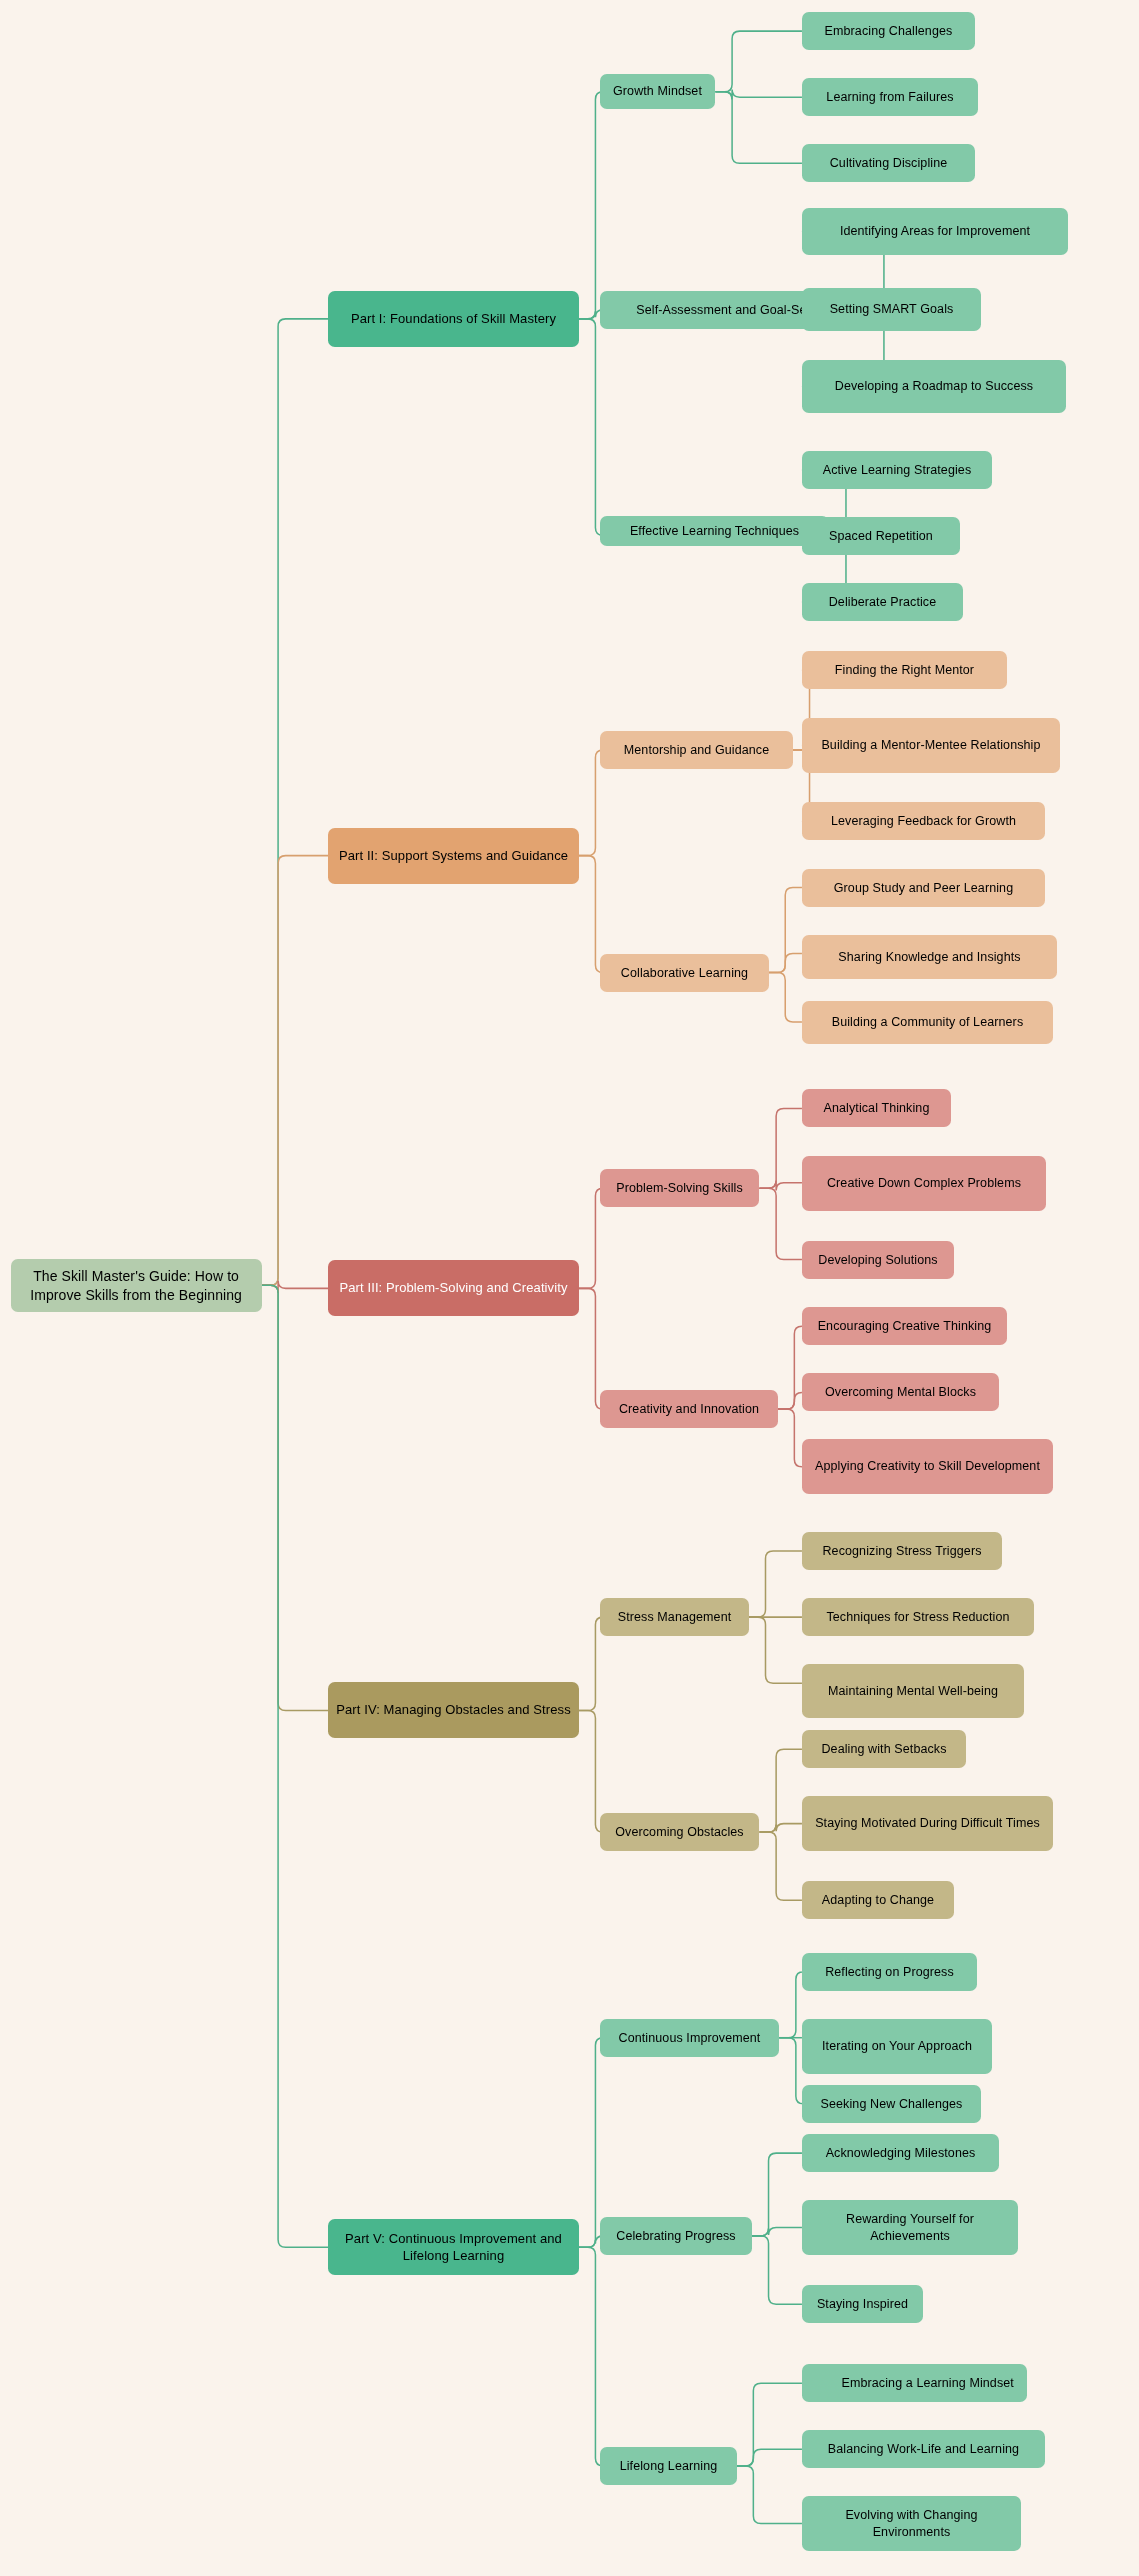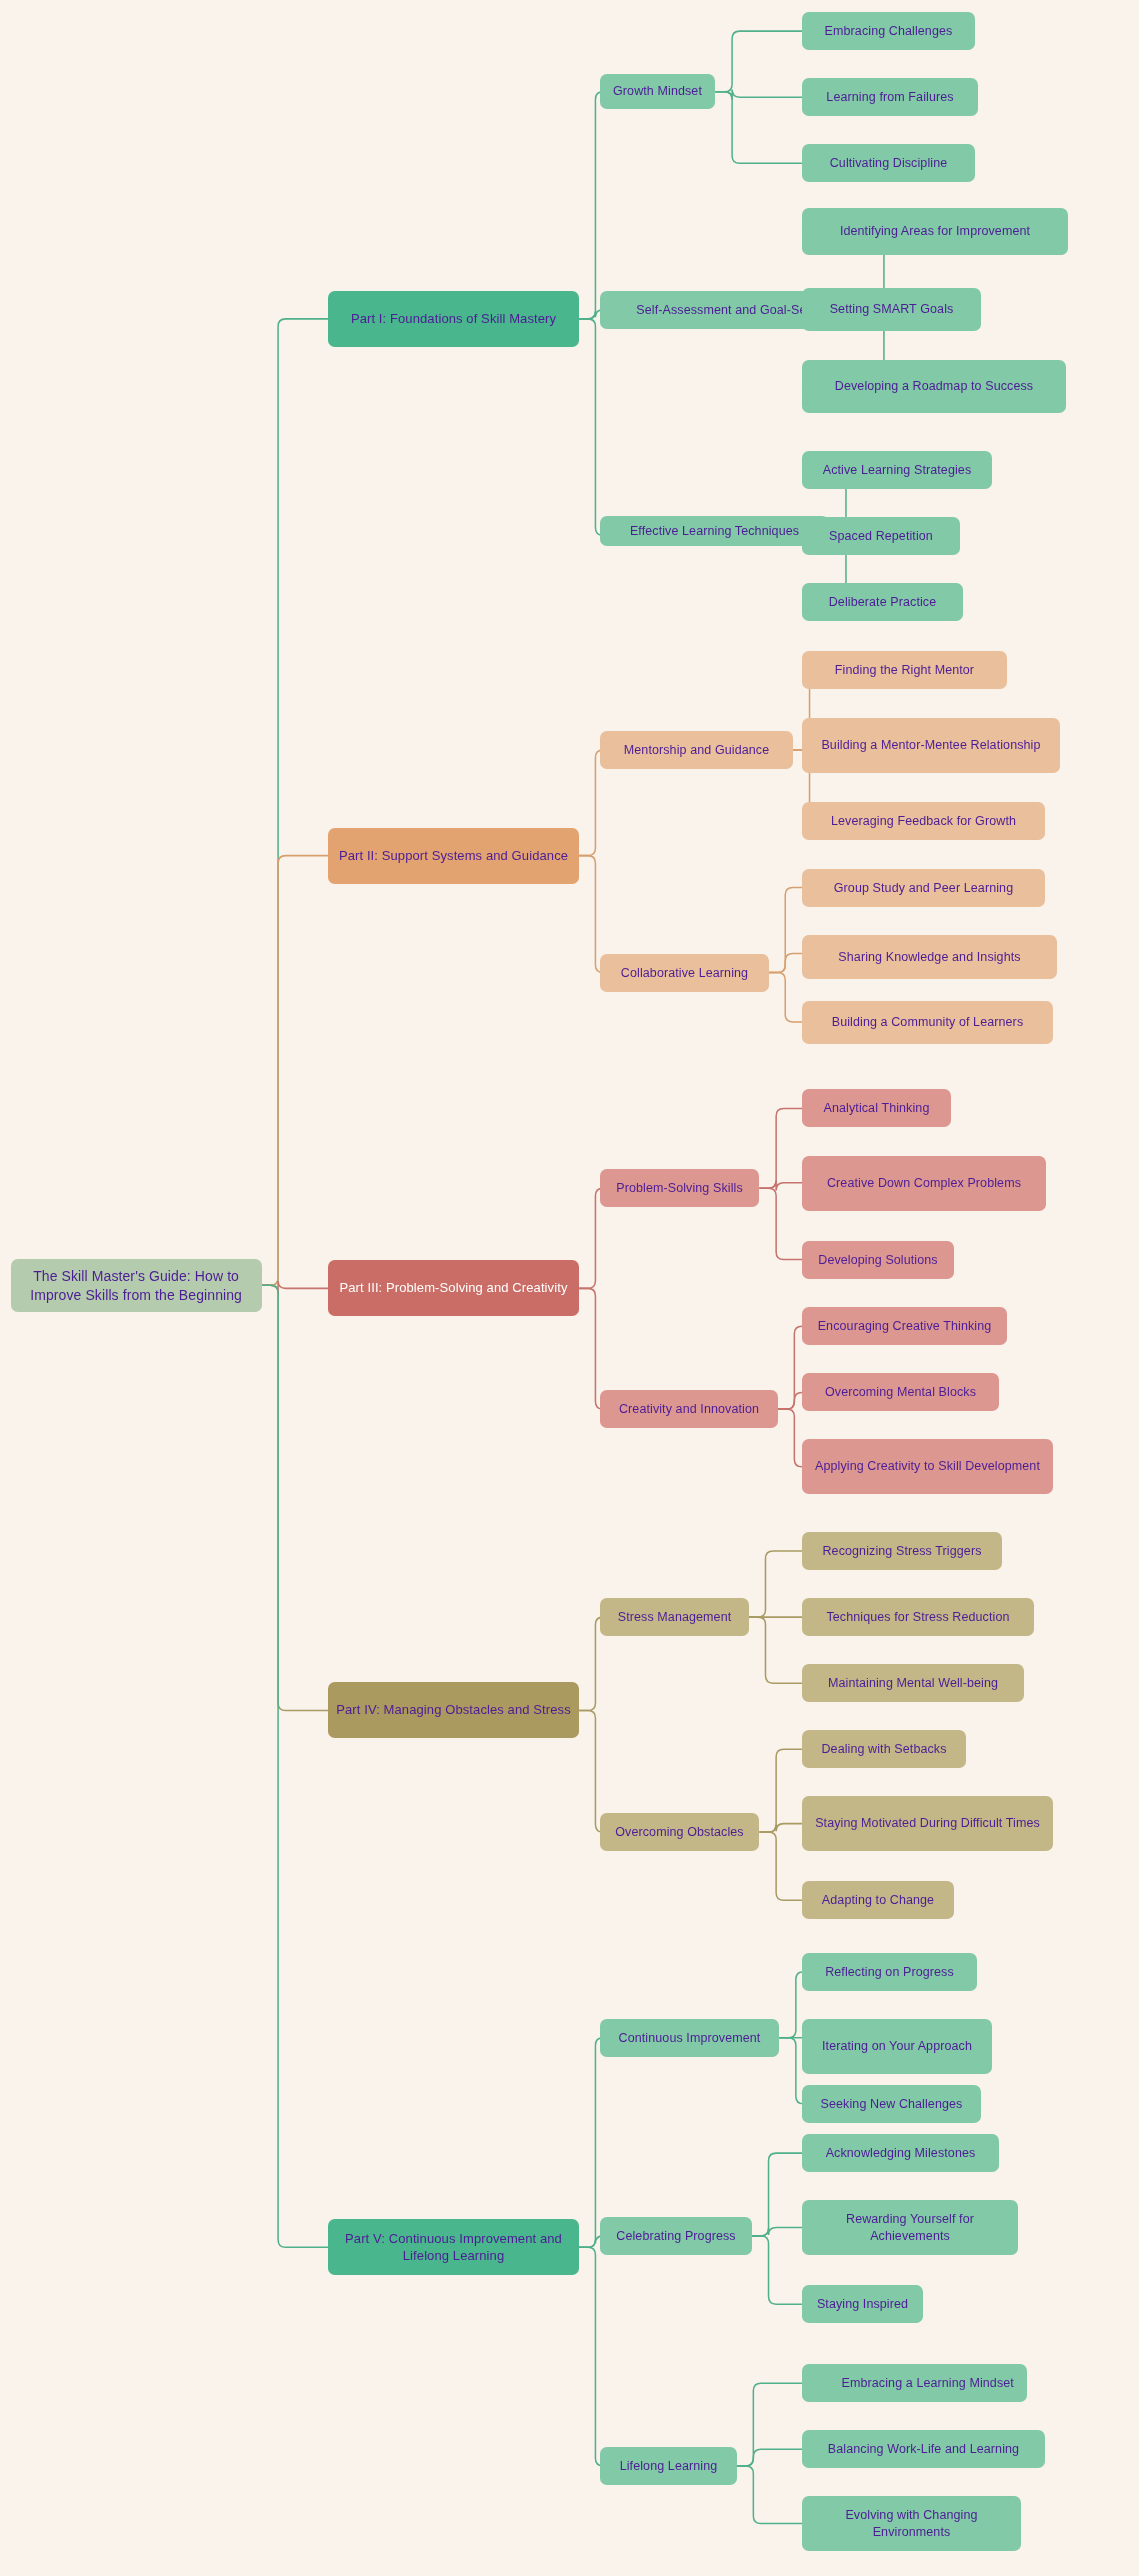--- a/index.html
+++ b/index.html
@@ -10,21 +10,21 @@
     overflow:hidden;
   }
   #stage{position:relative;width:1140px;height:2576px;}
   #wires{position:absolute;left:0;top:0;width:1140px;height:2576px;pointer-events:none;}
   .node{
     position:absolute;
     box-sizing:border-box;
     display:flex;align-items:center;justify-content:center;
     text-align:center;
     border-radius:6.8px;
-    color:#4c1d95;
+    color:#000000;
     line-height:1.32;
     padding:3px 7.6px;
     letter-spacing:0.1px;
   }
   .root{font-size:14px;}
   .lvl1{font-size:13px;}
   .lvl2{font-size:12.5px;}
   .lvl3{font-size:12.5px;}
   .white-txt{color:#ffffff;}
 </style>
@@ -189,21 +189,21 @@
       </div>
       <div class="node lvl2" style="left: 600px; top: 1598px; width: 149px; height: 38px; background: rgb(195, 183, 136);">
         <span>Stress Management</span>
       </div>
       <div class="node lvl3" style="left: 802px; top: 1532px; width: 200px; height: 38px; background: rgb(195, 183, 136);">
         <span>Recognizing Stress Triggers</span>
       </div>
       <div class="node lvl3" style="left: 802px; top: 1598px; width: 232px; height: 38px; background: rgb(195, 183, 136);">
         <span>Techniques for Stress Reduction</span>
       </div>
-      <div class="node lvl3" style="left: 802px; top: 1664px; width: 222px; height: 38px; background: rgb(195, 183, 136);">
+      <div class="node lvl3" style="left: 802px; top: 1664px; width: 222px; height: 54px; background: rgb(195, 183, 136);">
         <span>Maintaining Mental Well-being</span>
       </div>
       <div class="node lvl2" style="left: 600px; top: 1813px; width: 159px; height: 38px; background: rgb(195, 183, 136);">
         <span>Overcoming Obstacles</span>
       </div>
       <div class="node lvl3" style="left: 802px; top: 1730px; width: 164px; height: 38px; background: rgb(195, 183, 136);">
         <span>Dealing with Setbacks</span>
       </div>
       <div class="node lvl3" style="left: 802px; top: 1796px; width: 251px; height: 55px; background: rgb(195, 183, 136);">
         <span>Staying Motivated During Difficult Times</span>

